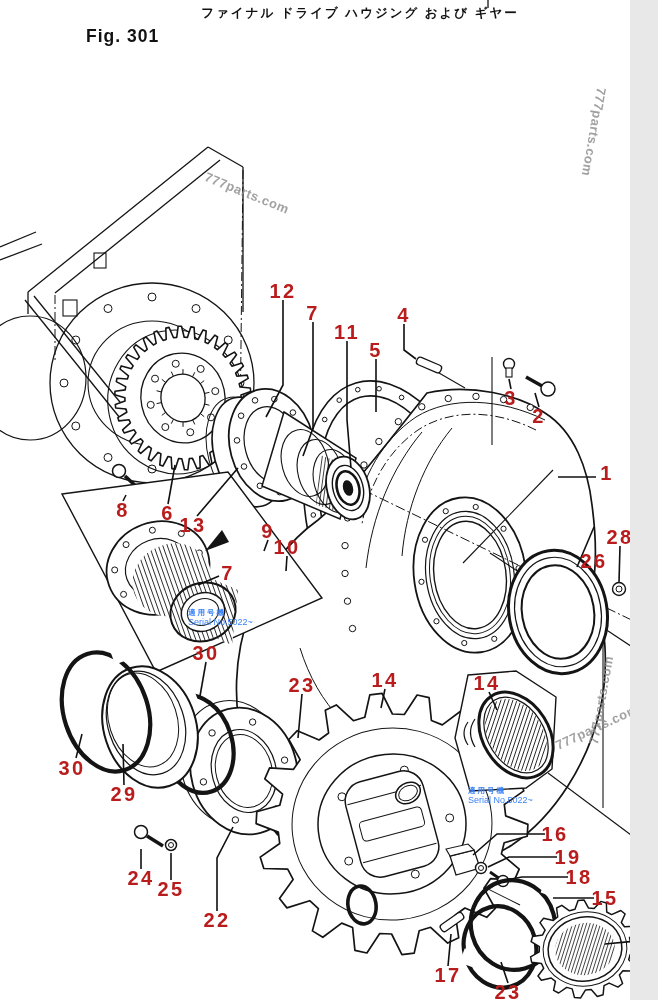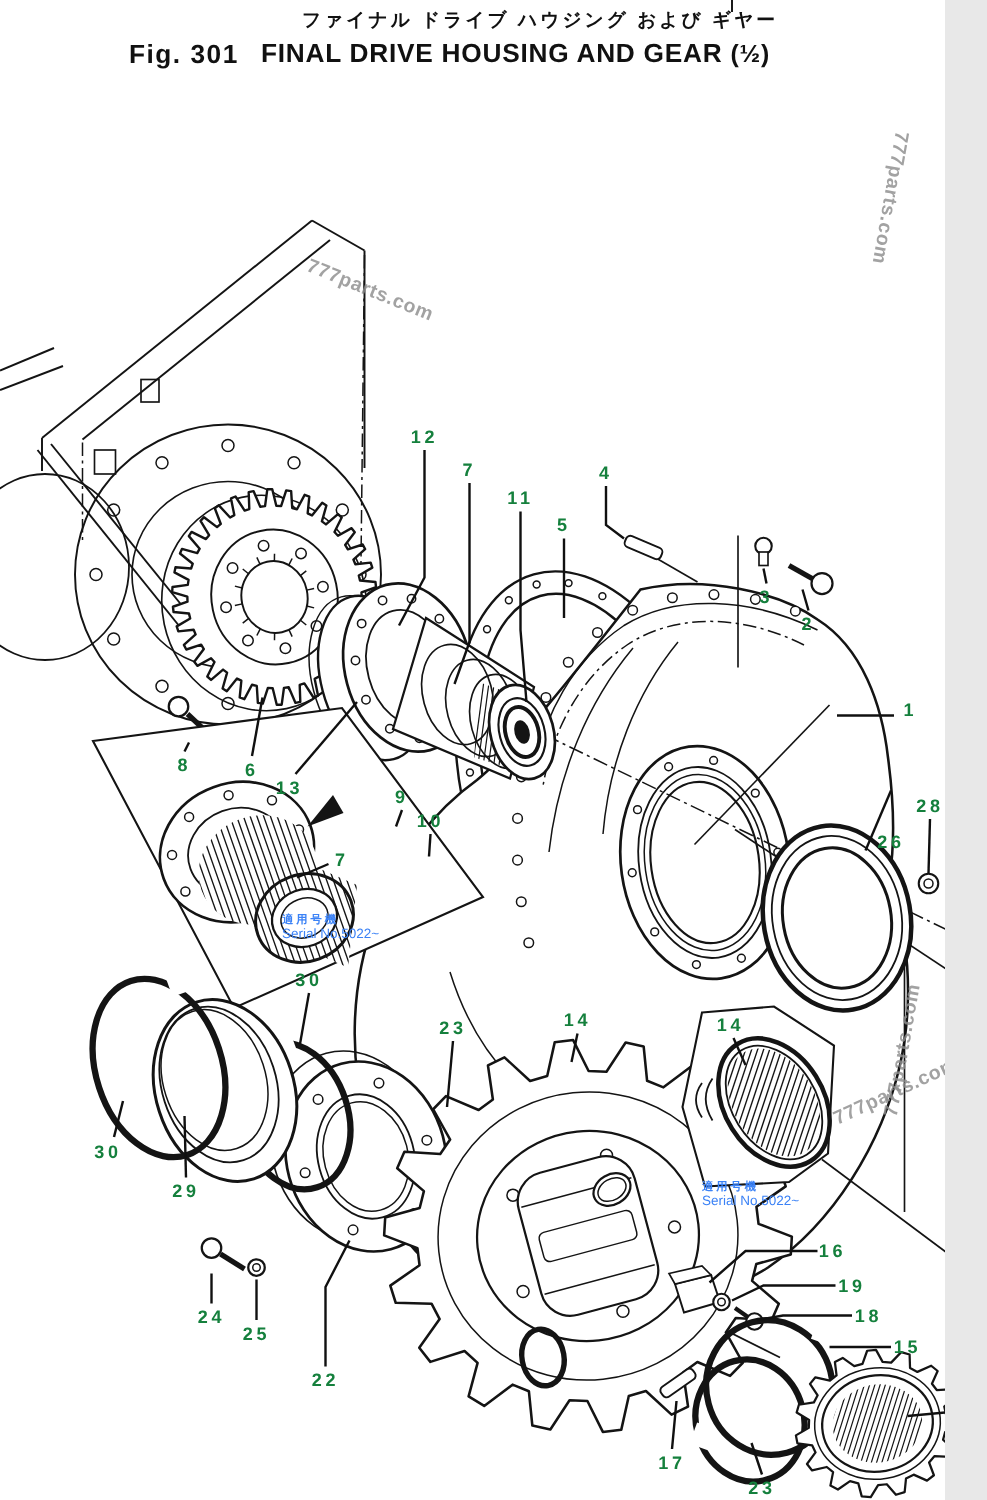--- a/index.html
+++ b/index.html
@@ -5,35 +5,34 @@
   html,body{margin:0;padding:0;background:#e8e8e8;}
   .page{position:relative;width:630px;height:1000px;background:#fff;overflow:hidden;
         font-family:"Liberation Sans",sans-serif;color:#111;}
   #art,#lead{position:absolute;left:0;top:0;}
   #lead{pointer-events:none;}
   .hdr-jp{position:absolute;left:180px;top:5px;width:360px;text-align:center;
           font-weight:700;font-size:12.5px;letter-spacing:2px;white-space:nowrap;}
   .hdr-fig{position:absolute;left:86px;top:26px;font-weight:700;font-size:17.5px;letter-spacing:1px;}
   .hdr-en{position:absolute;left:174px;top:25px;font-weight:700;font-size:17.5px;letter-spacing:.5px;white-space:nowrap;}
   .hdr-en .frac{font-size:16.5px;}
-  .plabel{position:absolute;transform:translate(-50%,-50%);font-weight:700;font-size:12px;
-          letter-spacing:2.5px;color:#15803d;white-space:nowrap;}
+  .plabel{position:absolute;transform:translate(-50%,-50%);font-weight:700;font-size:20px;
+          letter-spacing:2.5px;color:#b91c1c;white-space:nowrap;}
   .wm{position:absolute;color:#8e8e8e;opacity:.82;font-weight:600;font-size:13px;
       letter-spacing:.5px;white-space:nowrap;}
   .serial{position:absolute;color:#3b82f6;line-height:1.25;white-space:nowrap;}
   .serial .jp{font-size:7.5px;font-weight:700;letter-spacing:2px;}
   .serial .en{font-size:9px;font-weight:400;}
 </style>
 </head>
 <body>
 
 <div class="page">
   <div class="hdr-jp">ファイナル ドライブ ハウジング および ギヤー</div>
   <div class="hdr-fig">Fig. 301</div>
-  <div class="hdr-en"><span>FINAL DRIVE HOUSING AND GEAR</span>&nbsp;<span class="frac">(½)</span></div>
 
   <svg id="art" width="658" height="1000" viewBox="0 0 658 1000">
       <g>
         <line x1="208" y1="147" x2="243" y2="167" stroke="#141414" stroke-width="1.3"></line>
         <line x1="243" y1="167" x2="243" y2="312" stroke="#141414" stroke-width="1.3"></line>
         <line x1="208" y1="147" x2="28" y2="292" stroke="#141414" stroke-width="1.3"></line>
         <line x1="220" y1="160" x2="55" y2="293" stroke="#141414" stroke-width="1.3"></line>
         <line x1="28" y1="292" x2="28" y2="314" stroke="#141414" stroke-width="1.3"></line>
         <line x1="0" y1="247" x2="36" y2="232" stroke="#141414" stroke-width="1.3"></line>
         <line x1="0" y1="260" x2="42" y2="244" stroke="#141414" stroke-width="1.3"></line>

